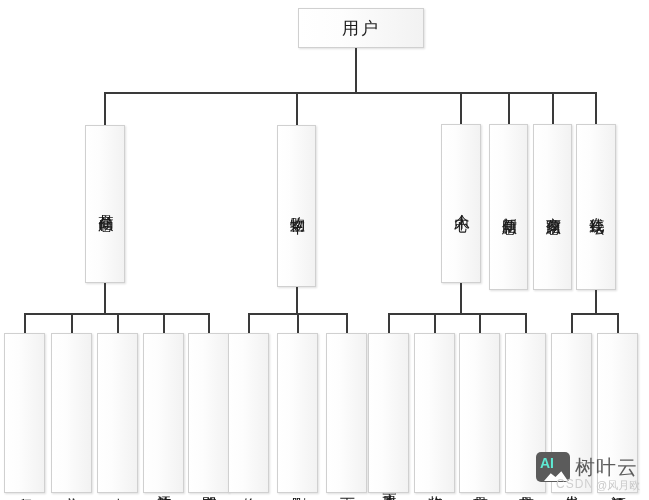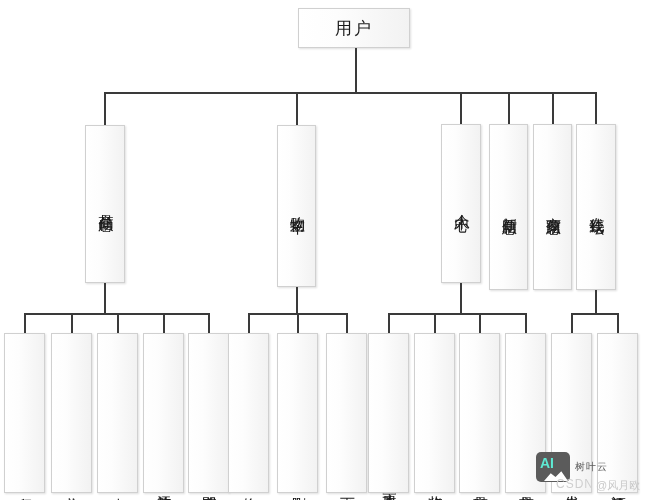--- a/index.html
+++ b/index.html
@@ -68,21 +68,21 @@
     font-family:"Liberation Sans",sans-serif;
     position:absolute;left:4px;top:3px;letter-spacing:0;
   }
   #wm .aibox .hill{
     position:absolute;right:2px;bottom:1px;
     width:24px;height:12px;
     background:#ffffff;
     clip-path:polygon(0% 100%,28% 36%,48% 66%,72% 18%,100% 100%);
   }
   #wm .wmtext{
-    font-size:10px;color:#5d5d5d;
+    font-size:20px;color:#5d5d5d;
     font-family:Liberation Serif, serif;
     letter-spacing:1px;
   }
   #wm2{
     position:absolute;left:556px;top:477px;
     font-size:12px;color:#cfcfcf;
     font-family:"Liberation Sans",sans-serif;
     letter-spacing:1px;
     pointer-events:none;
   }
@@ -91,21 +91,21 @@
     font-size:11px;color:#c8c8c8;
     font-family:"Liberation Sans",sans-serif;
     pointer-events:none;
   }
 </style>
 </head>
 <body>
 
 <div id="diagram">
 
-  <div class="node horiz" style="left:298px;top:8px;width:112px;height:40px;">
+  <div class="node horiz" style="left:298px;top:8px;width:126px;height:40px;">
     <span class="lbl">用户</span>
   </div>
 
   <div class="vline" style="left:355px;top:48px;height:44px;"></div>
 
   <div class="hline" style="left:104px;top:92px;width:492px;"></div>
 
   <div class="vline" style="left:104px;top:92px;height:33px;"></div>
   <div class="vline" style="left:296px;top:92px;height:33px;"></div>
   <div class="vline" style="left:460px;top:92px;height:32px;"></div>

